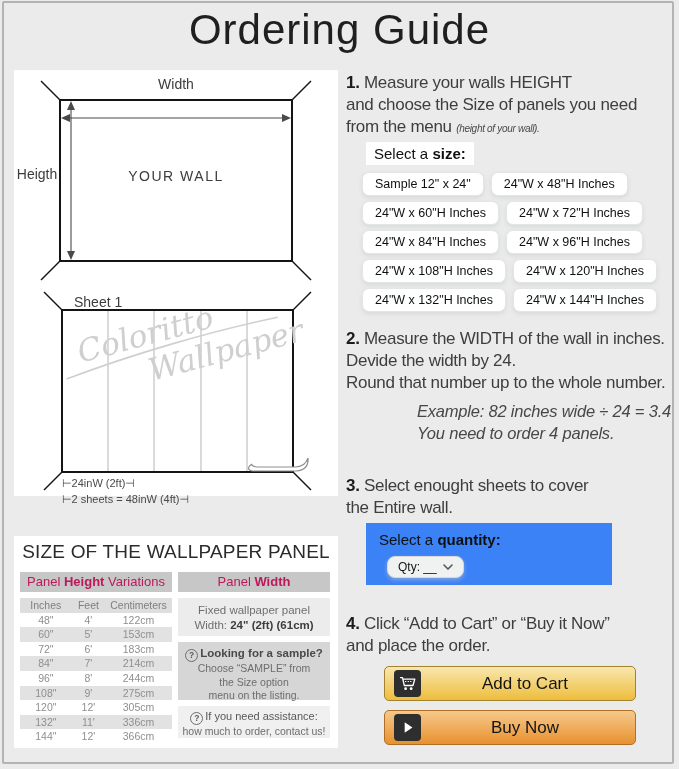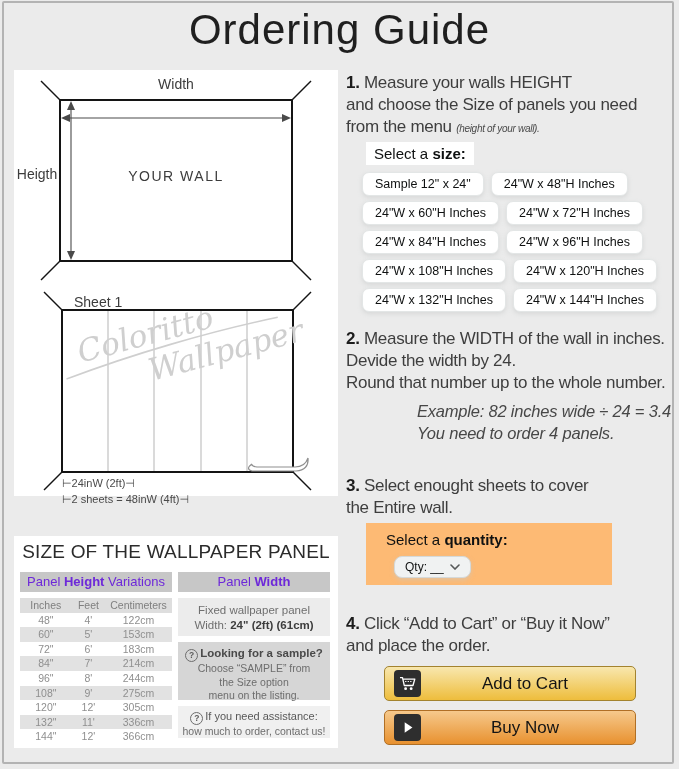--- a/index.html
+++ b/index.html
@@ -27,30 +27,30 @@
   .step .ln{white-space:pre;}
   .step b{color:#1c1c1c;}
   .note{font-style:italic;font-size:10px;color:#4a4a4a;}
   .s1{top:72px;} .s2{top:328px;} .s3{top:475px;} .s4{top:613px;}
   .example{position:absolute;right:8px;top:400px;text-align:left;font-style:italic;font-size:16.5px;color:#474747;line-height:1.35;letter-spacing:-0.2px;}
   .chip{position:absolute;left:366px;top:142px;background:#ffffff;padding:3px 8px;font-size:15px;color:#0f1111;}
   .chip b,.qbox b{font-weight:700;}
   .sizes{position:absolute;left:362px;top:172px;display:flex;flex-direction:column;gap:5px;}
   .size-row{display:flex;gap:7px;}
   .size-btn{background:#ffffff;border:1px solid #e3e6e6;border-radius:7px;box-shadow:0 2px 4px rgba(180,184,184,.35);font-size:12.5px;color:#0f1111;padding:4px 12px;white-space:nowrap;font-family:"Liberation Sans",sans-serif;cursor:pointer;}
-  .qbox{position:absolute;left:366px;top:523px;width:246px;height:62px;background:#fdba74;font-size:15px;color:#0f1111;padding:8px 0 0 20px;box-sizing:border-box;}
+  .qbox{position:absolute;left:366px;top:523px;width:246px;height:62px;background:#3b82f6;font-size:15px;color:#0f1111;padding:8px 0 0 13px;box-sizing:border-box;}
   .qty-pill{display:inline-flex;align-items:center;gap:6px;margin:8px 0 0 8px;background:var(--qty-pill-bg,#f0f2f2);border:1px solid #d5d9d9;border-radius:8px;box-shadow:0 2px 4px rgba(200,204,204,.5);font-size:12px;color:#0f1111;padding:3px 10px;cursor:pointer;}
   .amz-btn{position:absolute;left:384px;width:252px;height:35px;border-radius:5px;display:flex;align-items:center;box-sizing:border-box;cursor:pointer;}
   .cart-btn{top:666px;background:linear-gradient(180deg,var(--cart-button-top,#f8e7ae) 0%,var(--cart-button-bottom,#eebd3c) 100%);border:1px solid var(--cart-button-border,#a3832f);}
   .buy-btn{top:710px;background:linear-gradient(180deg,var(--buy-button-top,#f6c98c) 0%,var(--buy-button-bottom,#e8912f) 100%);border:1px solid var(--buy-button-border,#b06f25);}
   .btn-icon{width:27px;height:27px;background:#2e2e2e;border-radius:4px;margin-left:3px;display:flex;align-items:center;justify-content:center;flex:0 0 auto;}
   .btn-label{flex:1;text-align:center;font-size:17px;color:#141414;}
   
   .pc-heading{position:absolute;top:5px;left:0;width:100%;text-align:center;font-size:19px;color:#2b2b2b;letter-spacing:.2px;white-space:nowrap;font-weight:400;}
-  .hdr-bar{position:absolute;top:36px;height:20px;line-height:20px;background:#c7c7c7;text-align:center;font-size:13px;color:#6d28d9;}
+  .hdr-bar{position:absolute;top:36px;height:20px;line-height:20px;background:#c7c7c7;text-align:center;font-size:13px;color:#be185d;}
   .hdr-left{left:6px;width:152px;} .hdr-right{left:164px;width:152px;}
   .sizetable{position:absolute;left:6px;top:62px;width:152px;font-size:10.5px;color:#8f8f8f;}
   .srow{display:grid;grid-template-columns:34% 22% 44%;height:14.6px;line-height:14.6px;text-align:center;}
   .srow.alt{background:#e2e2e2;}
   .srow.head{background:#dedede;color:#7f7f7f;}
   .infobox{position:absolute;left:164px;width:152px;text-align:center;box-sizing:border-box;}
   .width-info{top:62px;height:38px;background:#ececec;font-size:11.5px;color:#6f6f6f;padding-top:5px;line-height:1.3;}
   .width-info b{color:#3d3d3d;}
   .sample-box{top:106px;height:58px;background:#d6d6d6;font-size:10.5px;color:#6d6d6d;padding-top:4px;line-height:1.3;}
   .sample-title{font-size:11.5px;font-weight:700;color:#4a4a4a;}

